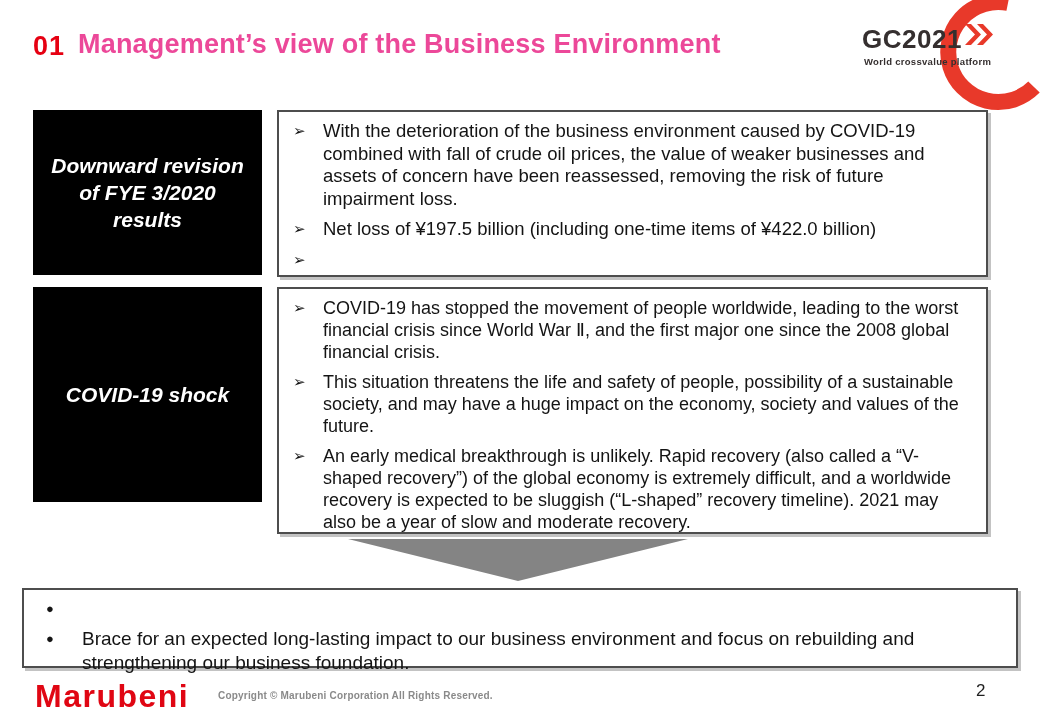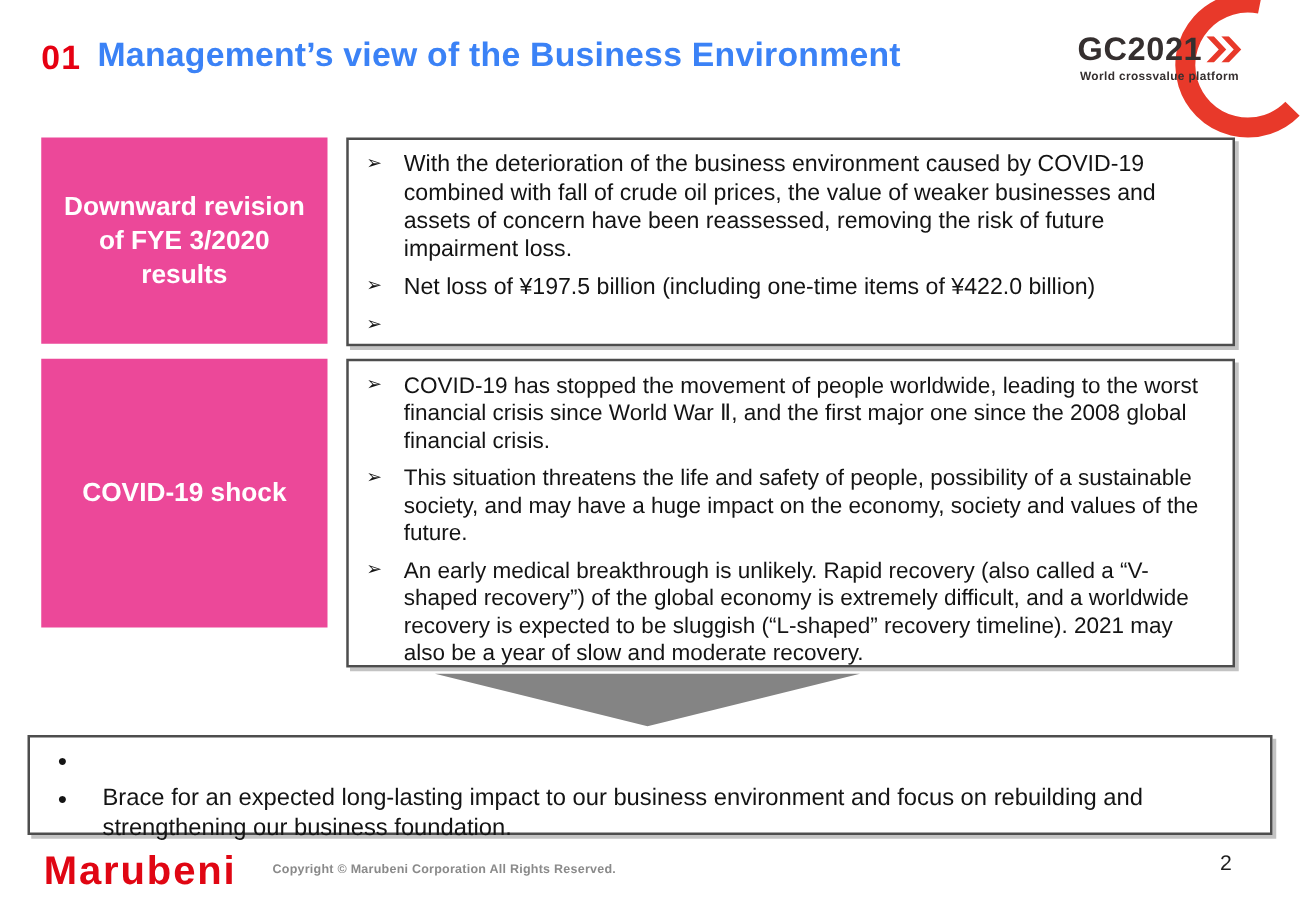--- a/index.html
+++ b/index.html
@@ -8,36 +8,36 @@
     font-family:"Liberation Sans", sans-serif; overflow:hidden;
   }
 
   
   .hdr-number {
     position:absolute; left:33px; top:31px;
     font-size:27px; font-weight:800; color:#e60012; letter-spacing:1px;
   }
   .hdr-title {
     position:absolute; left:78px; top:29px;
-    font-size:27px; font-weight:700; color:#3b82f6; letter-spacing:0.2px;
+    font-size:27px; font-weight:700; color:#ec4899; letter-spacing:0.2px;
     white-space:nowrap;
   }
   .arc-svg { position:absolute; top:0; right:0; width:140px; height:130px; z-index:1; }
   .gc { position:absolute; left:862px; top:24px; z-index:2; }
-  .gc-top { display:flex; align-items:center; gap:3px; }
+  .gc-top { display:flex; align-items:flex-start; gap:3px; }
   .gc-word { font-size:26px; font-weight:800; color:#352f2f; letter-spacing:0.5px; }
   .gc-chevrons { display:block; }
   .gc-tag { font-size:9.5px; font-weight:700; color:#352f2f; letter-spacing:0.3px; margin-top:1px; margin-left:2px; white-space:nowrap; }
 
   
   .label-box {
-    position:absolute; left:33px; width:229px; background:#ec4899;
+    position:absolute; left:33px; width:229px; background:#000000;
     color:#ffffff; font-weight:700; font-size:21px; line-height:1.3;
     display:flex; align-items:center; justify-content:center;
-    text-align:center; white-space:pre-line;
+    text-align:center; white-space:pre-line;font-style:italic;
   }
   .label-box.row1 { top:110px; height:165px; }
   .label-box.row2 { top:287px; height:215px; }
 
   .content-box {
     position:absolute; left:277px; width:711px; background:#ffffff;
     border:2px solid #4d4d4d; box-shadow:3px 3px 0 #c3c3c3;
     box-sizing:border-box; padding:6px 12px 2px 8px;
   }
   .content-box.row1 { top:110px; height:167px; }

